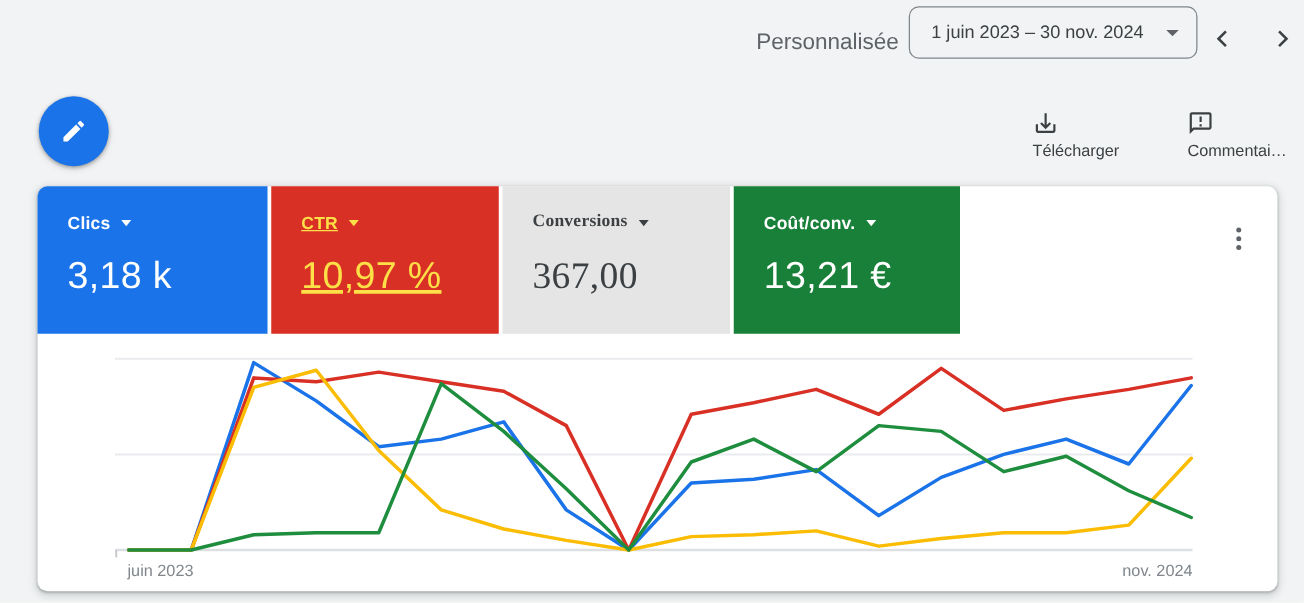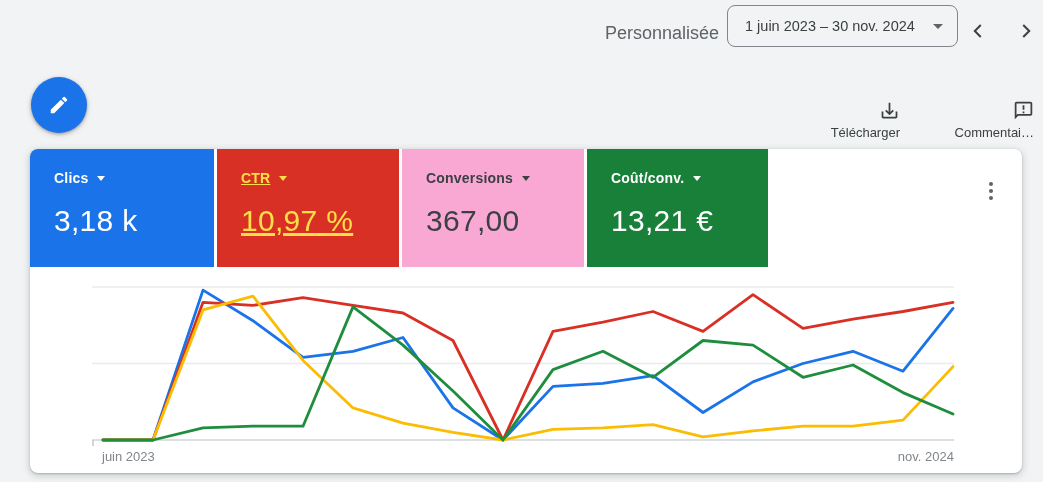--- a/index.html
+++ b/index.html
@@ -22,21 +22,21 @@
     border-top:5.5px solid #5f6368;display:inline-block;}
   .nav-arrow{position:absolute;top:19px;width:24px;height:24px;cursor:pointer;display:flex;align-items:center;justify-content:center;}
   .nav-prev{left:966px;}
   .nav-next{left:1014px;}
   
   .fab{
     position:absolute;left:31px;top:77px;width:56px;height:56px;border-radius:50%;
     background:#1a73e8;display:flex;align-items:center;justify-content:center;cursor:pointer;
     box-shadow:0 1px 3px rgba(0,0,0,.3),0 2px 6px rgba(0,0,0,.15);
   }
-  .action{position:absolute;top:100px;display:flex;flex-direction:column;align-items:flex-end;cursor:pointer;}
+  .action{position:absolute;top:88px;display:flex;flex-direction:column;align-items:flex-start;cursor:pointer;}
   .action-download{left:826px;width:74px;}
   .action-comment{left:934px;width:84px;margin-left:16px;}
   .action .lbl{font-size:13px;color:#3c4043;margin-top:4px;white-space:nowrap;}
   
   .panel{
     position:absolute;left:30px;top:149px;width:992px;height:324px;background:#fff;border-radius:8px;
     box-shadow:0 1px 2px rgba(60,64,67,.3),0 2px 6px 2px rgba(60,64,67,.15);
   }
   .cards{position:absolute;left:0;top:0;display:flex;}
   .card{height:118px;padding:21px 0 0 24px;cursor:pointer;}
@@ -112,21 +112,21 @@
         </div>
         <div class="card-value">3,18 k</div>
       </div>
       <div class="card card1" style="background: rgb(217, 48, 37); color: #fde047; text-decoration: underline;">
         <div class="card-label-row">
           <span>CTR</span>
           <span class="card-caret"></span>
         </div>
         <div class="card-value">10,97 %</div>
       </div>
-      <div class="card card2" style="background: #f9a8d4; color: rgb(60, 64, 67);">
+      <div class="card card2" style="background: #e5e5e5; color: rgb(60, 64, 67); font-family: Liberation Serif, serif;">
         <div class="card-label-row">
           <span>Conversions</span>
           <span class="card-caret"></span>
         </div>
         <div class="card-value">367,00</div>
       </div>
       <div class="card card3" style="background: rgb(24, 128, 56); color: rgb(255, 255, 255);">
         <div class="card-label-row">
           <span>Coût/conv.</span>
           <span class="card-caret"></span>

